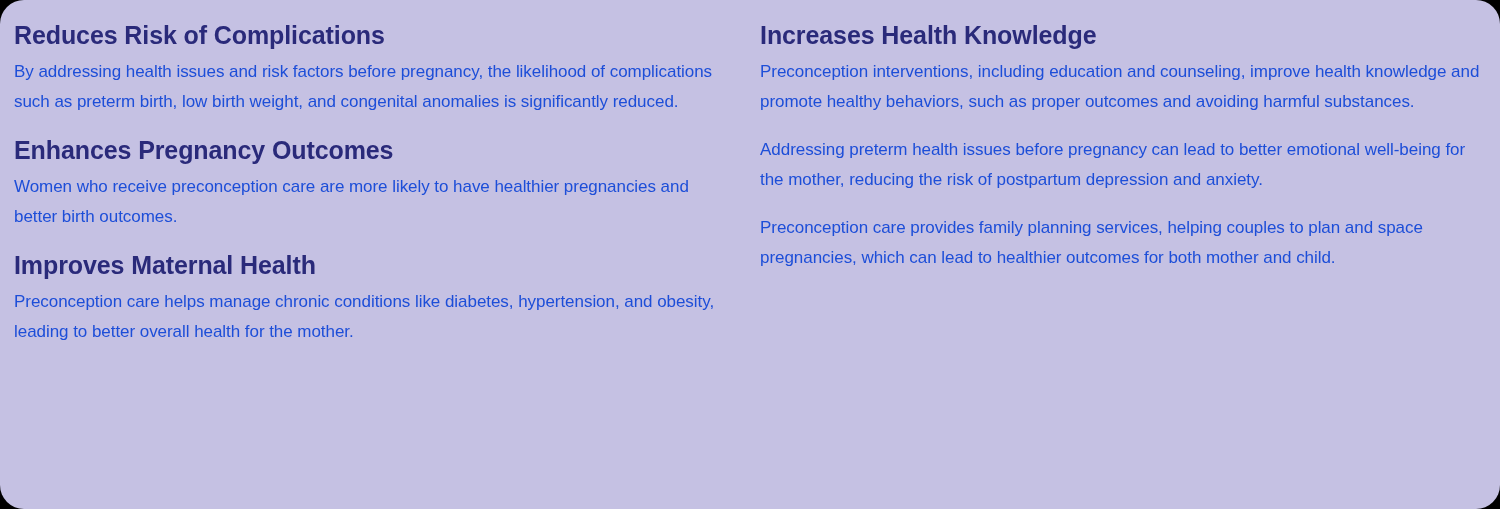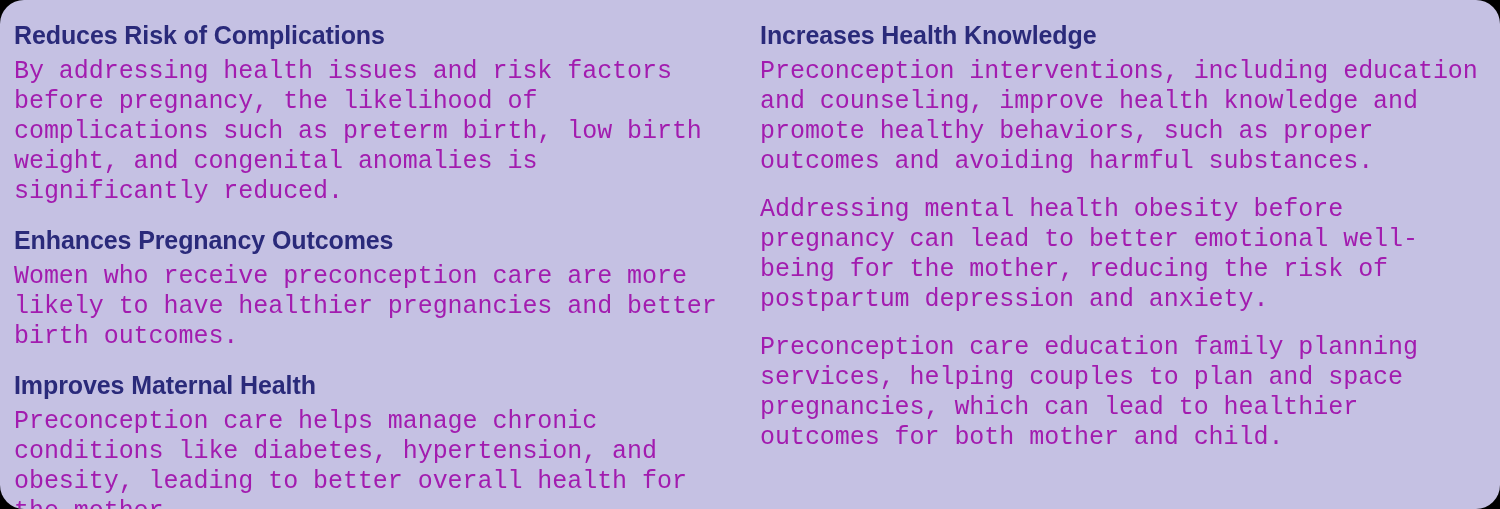--- a/index.html
+++ b/index.html
@@ -55,24 +55,24 @@
     font-size: 25px;
     font-weight: bold;
     color: #2a2a7a;
     letter-spacing: -0.1px;
     line-height: 30px;
     margin: 0 0 7px 0;
     white-space: nowrap;
   }
 
   .benefit-body {
-    font-family: Liberation Mono, monospace;
-    font-size: 25px;
+    font-family: Liberation Sans, sans-serif;
+    font-size: 17px;
     font-weight: normal;
-    color: #a21caf;
+    color: #1d4ed8;
     line-height: 30px;
     letter-spacing: -0.05px;
     margin: 0 0 14px 0;
   }
 
   .benefit-item:last-child .benefit-body {
     margin-bottom: 0;
   }
 </style>
 </head>
@@ -100,22 +100,22 @@
   </div>
 
   <div class="benefit-column col-right">
 
     <div class="benefit-item">
       <h3 class="benefit-heading">Increases Health Knowledge</h3>
       <p class="benefit-body">Preconception interventions, including education and counseling, improve health knowledge and promote healthy behaviors, such as proper outcomes and avoiding harmful substances.</p>
     </div>
 
     <div class="benefit-item">
-      <p class="benefit-body">Addressing mental health obesity before pregnancy can lead to better emotional well-being for the mother, reducing the risk of postpartum depression and anxiety.</p>
+      <p class="benefit-body">Addressing preterm health issues before pregnancy can lead to better emotional well-being for the mother, reducing the risk of postpartum depression and anxiety.</p>
     </div>
 
     <div class="benefit-item">
-      <p class="benefit-body">Preconception care education family planning services, helping couples to plan and space pregnancies, which can lead to healthier outcomes for both mother and child.</p>
+      <p class="benefit-body">Preconception care provides family planning services, helping couples to plan and space pregnancies, which can lead to healthier outcomes for both mother and child.</p>
     </div>
 
   </div>
 
 </div>
 
 </body></html>

